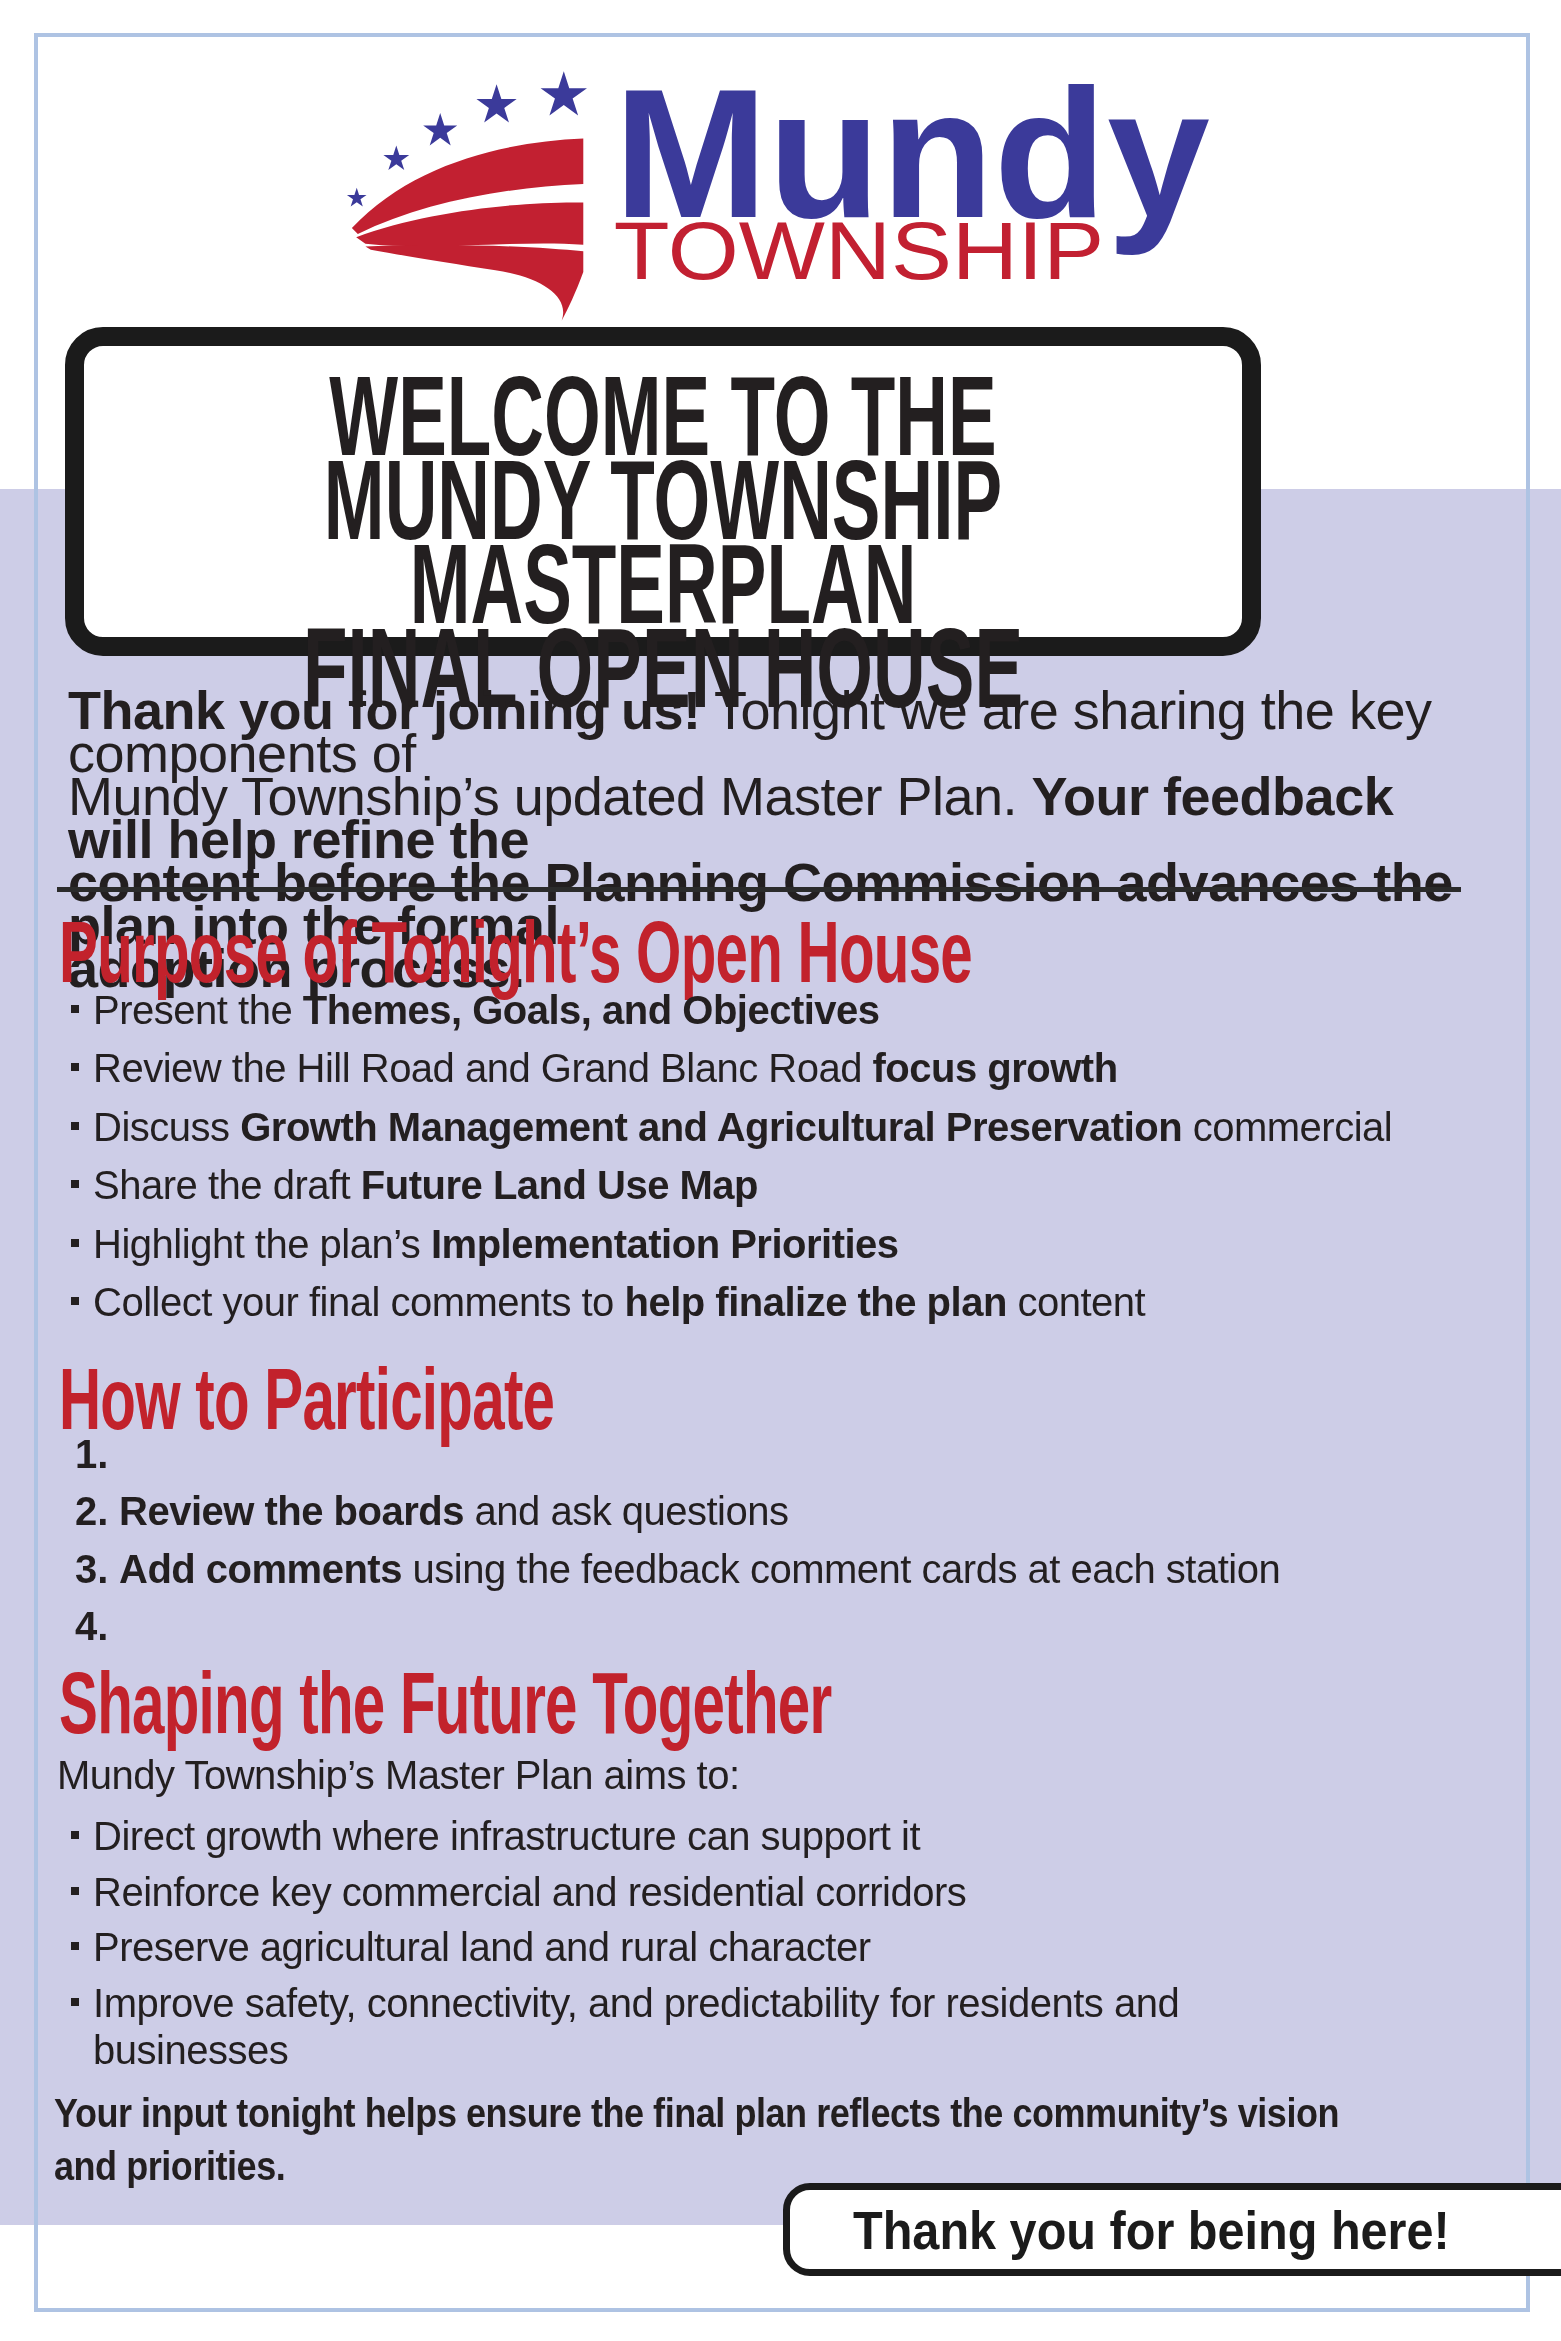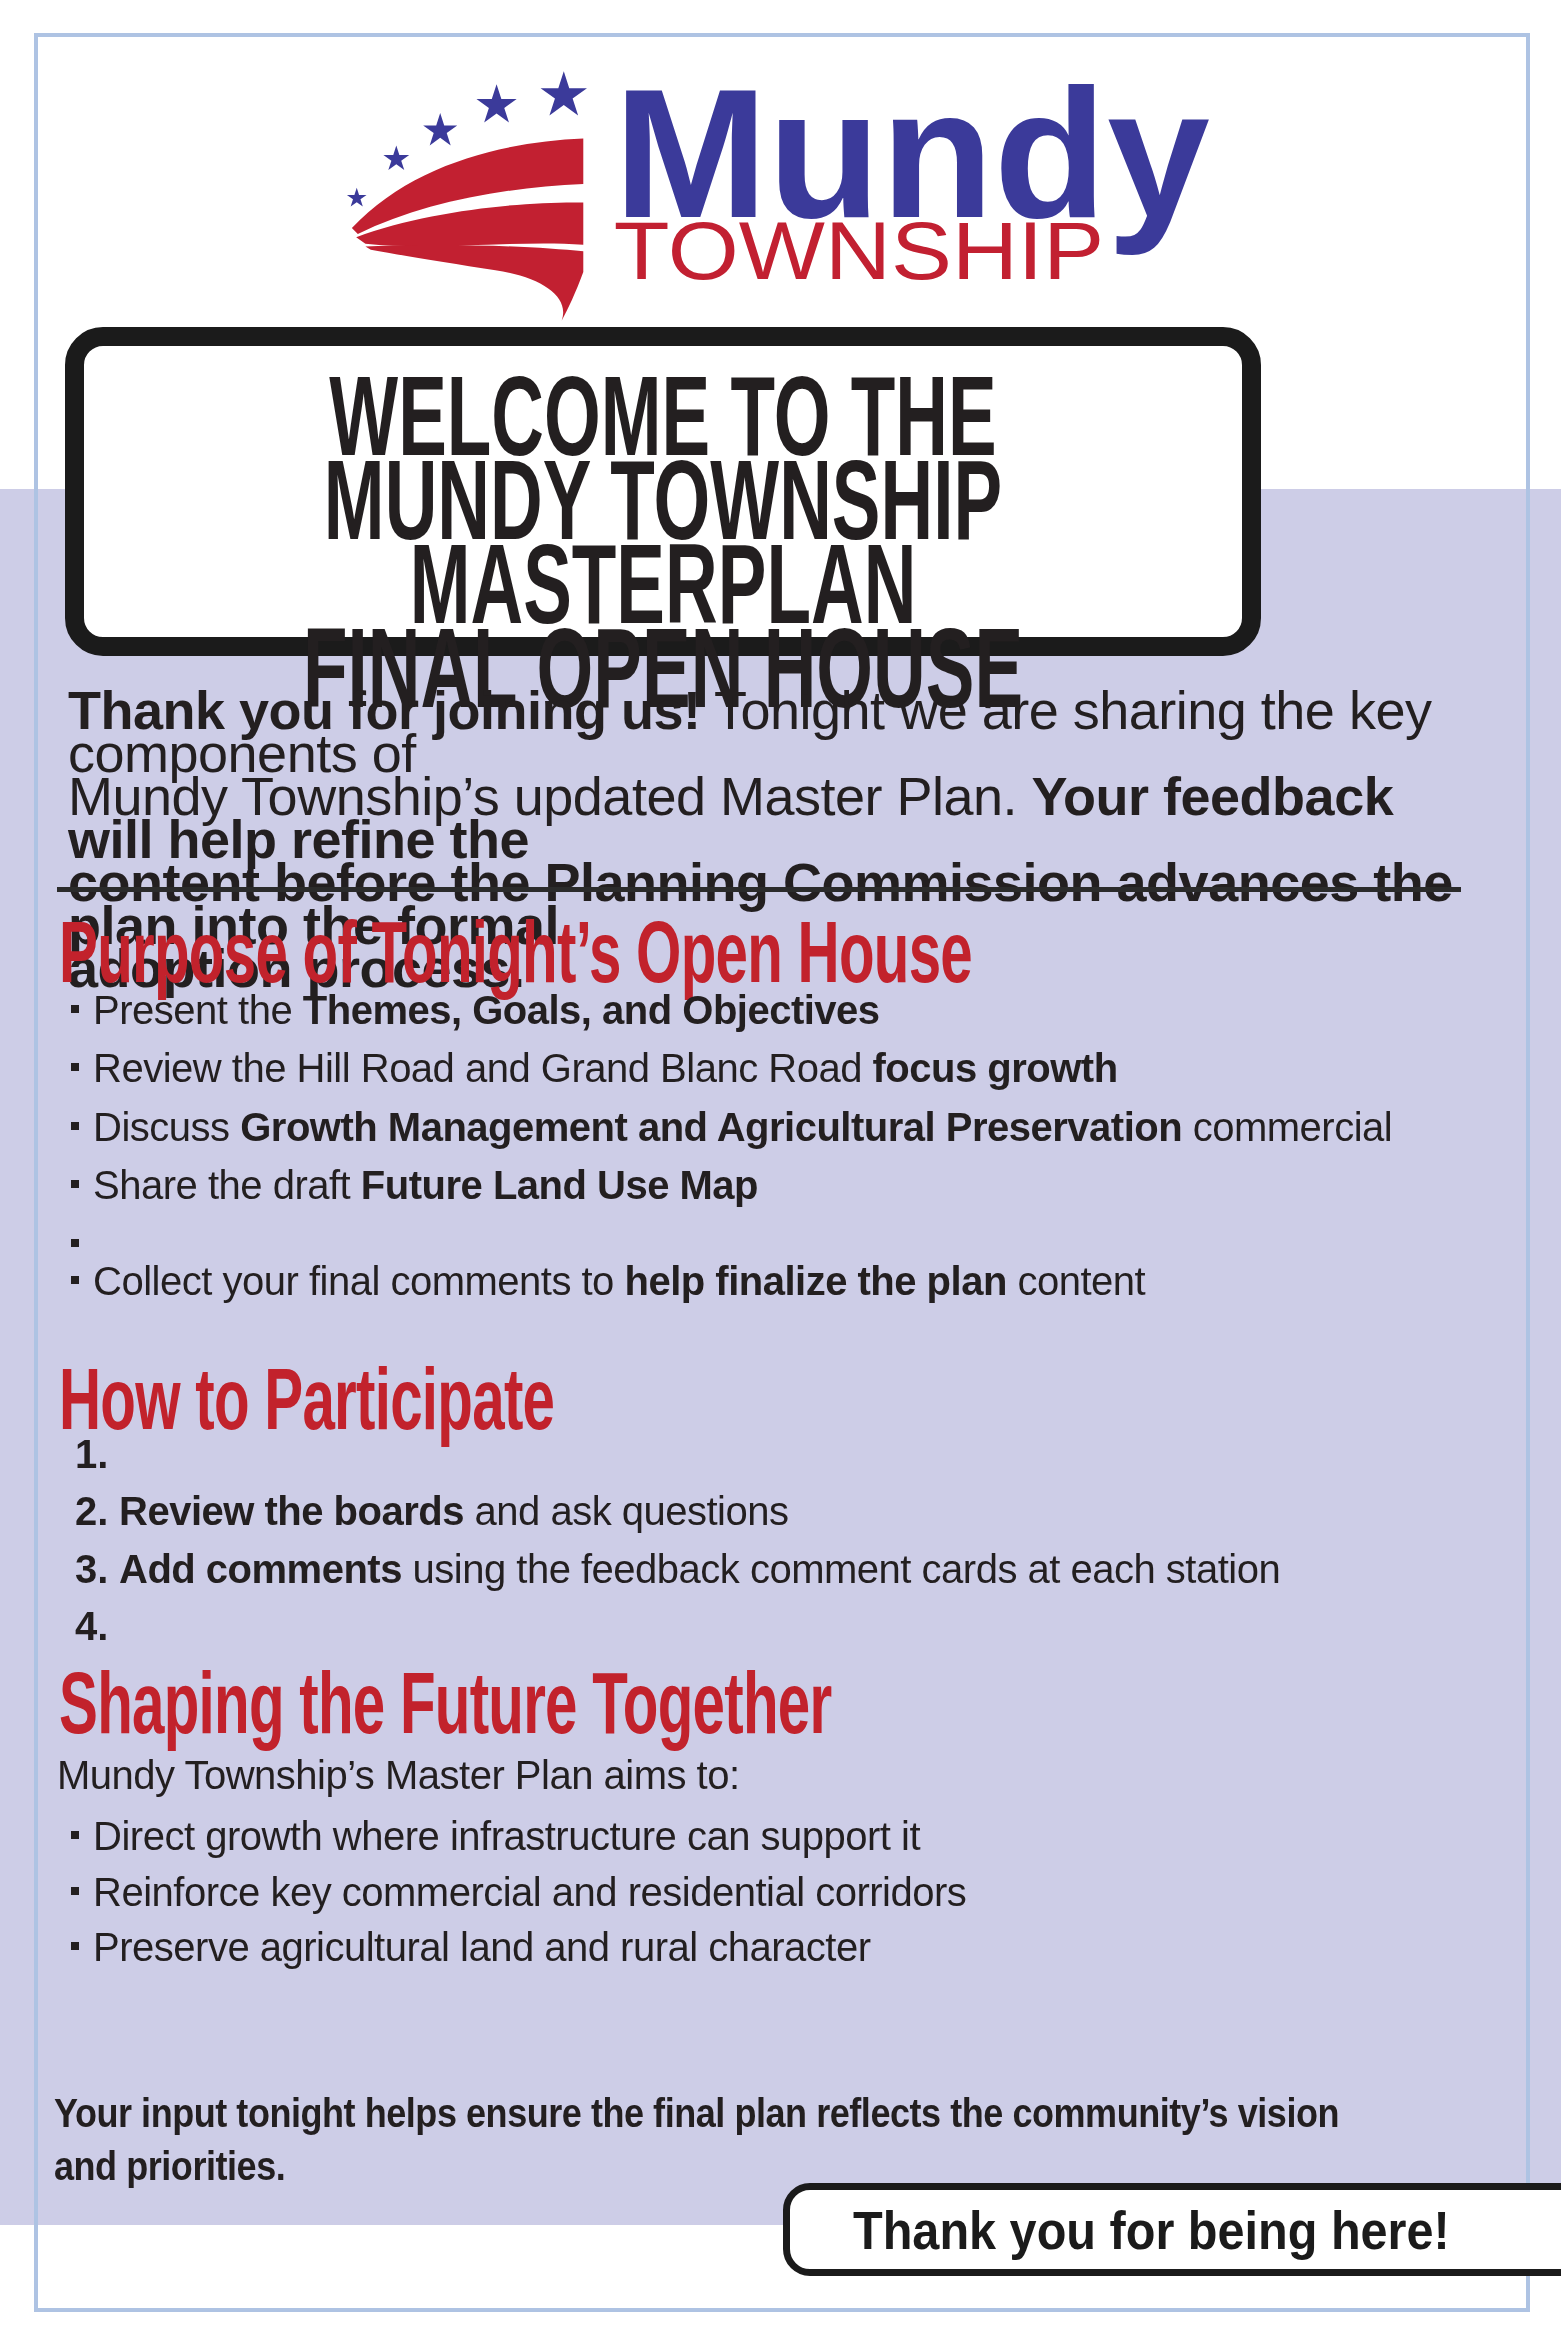--- a/index.html
+++ b/index.html
@@ -116,20 +116,21 @@
   <li>
       <span class="sq"></span>
       <span class="t"><span>Discuss </span><span class="b">Growth Management and Agricultural Preservation</span><span> commercial</span></span>
     </li>
   <li>
       <span class="sq"></span>
       <span class="t"><span>Share the draft </span><span class="b">Future Land Use Map</span><span></span></span>
     </li>
   <li>
       <span class="sq"></span>
+      <span class="t"><span>Highlight the plan’s </span><span class="b">Implementation Priorities</span><span></span></span>
     </li>
   <li>
       <span class="sq"></span>
       <span class="t"><span>Collect your final comments to </span><span class="b">help finalize the plan</span><span> content</span></span>
     </li>
 </ul>
 
 <div class="h h-how">How to Participate</div>
 
 <ol class="nlist">
@@ -158,20 +159,25 @@
       <span class="t">Direct growth where infrastructure can support it</span>
     </li>
   <li>
       <span class="sq"></span>
       <span class="t">Reinforce key commercial and residential corridors</span>
     </li>
   <li>
       <span class="sq"></span>
       <span class="t">Preserve agricultural land and rural character</span>
     </li>
+  <li>
+      <span class="sq"></span>
+      <span class="t">Improve safety, connectivity, and predictability for residents and
+businesses</span>
+    </li>
 </ul>
 
 <div class="closing">Your input tonight helps ensure the final plan reflects the community’s vision
 and priorities.</div>
 
 <div class="thanks">
   <span class="t">Thank you for being here!</span>
 </div>
 
 

